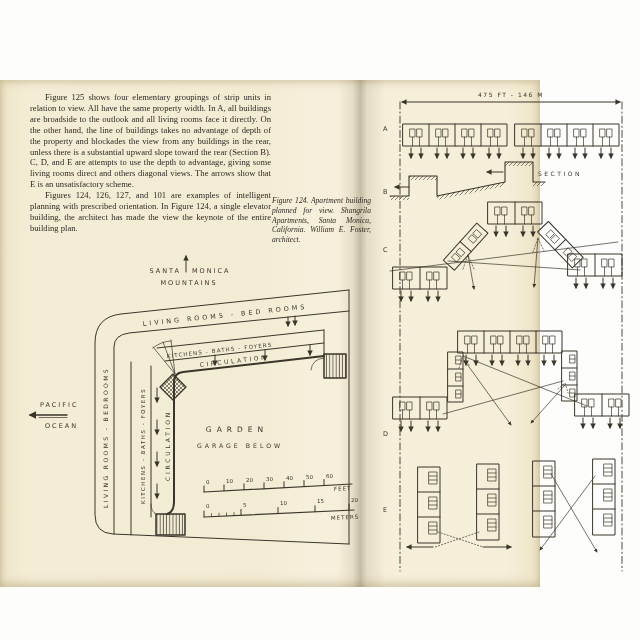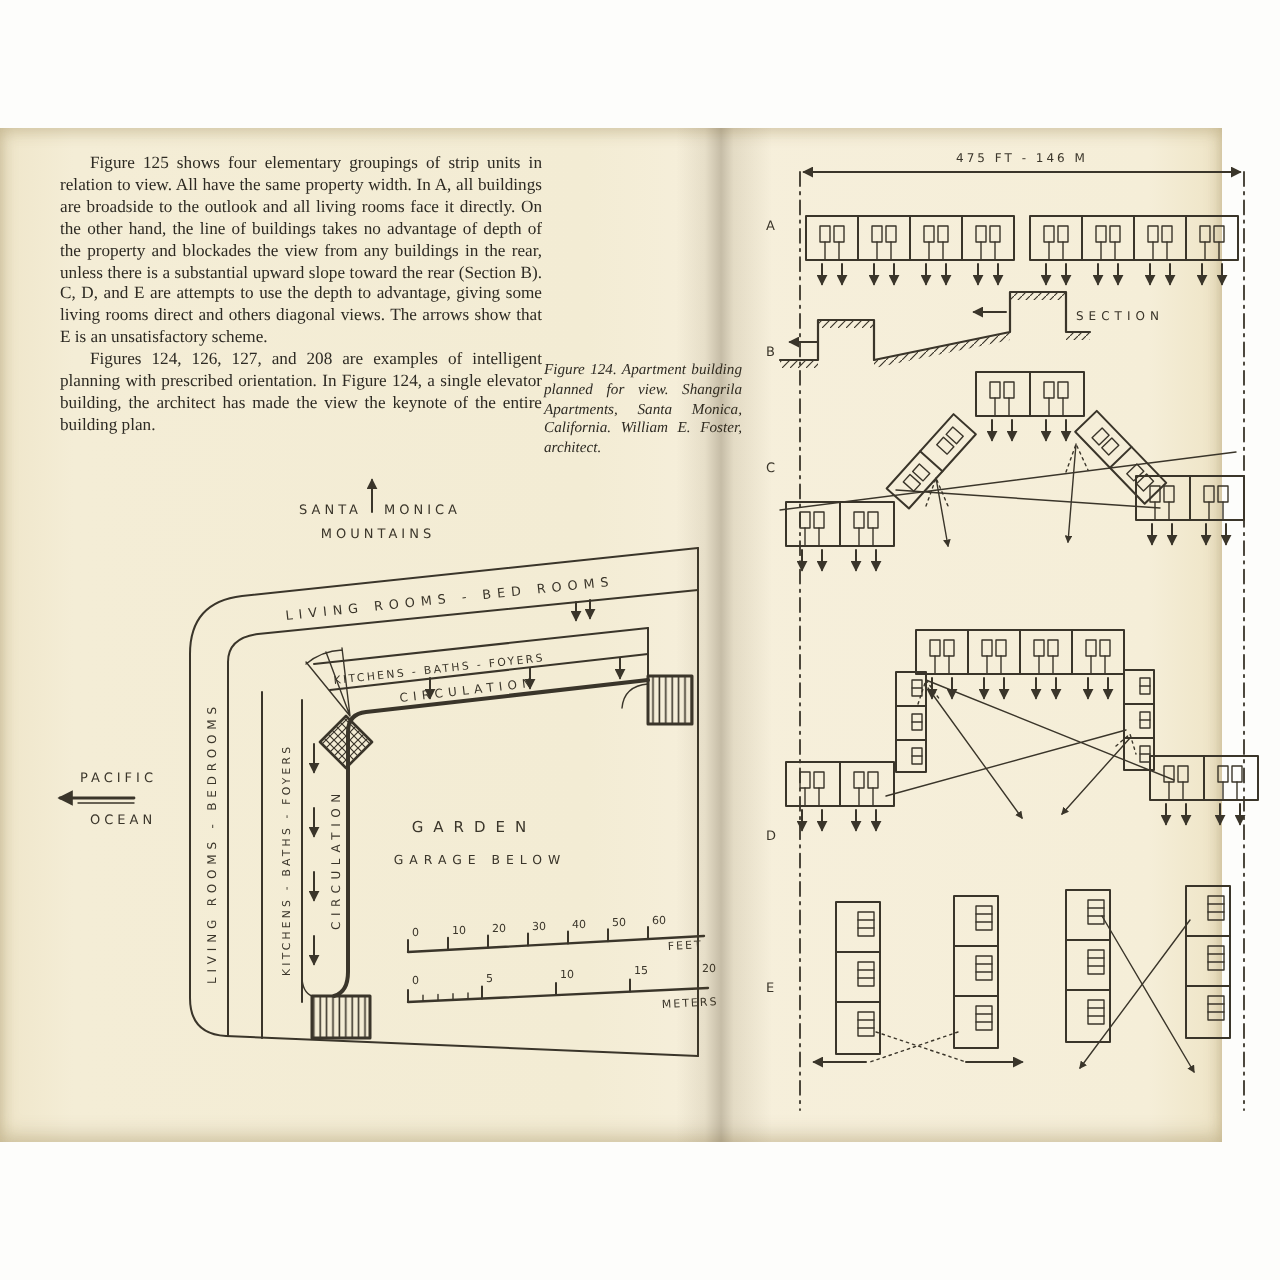--- a/index.html
+++ b/index.html
@@ -2,21 +2,21 @@
 <html><head>
 <meta charset="utf-8">
 <style>
   html,body{margin:0;padding:0;}
   body{
     width:640px;height:640px;position:relative;overflow:hidden;
     background:#fdfdfb;
     font-family:"Liberation Serif", serif;
   }
   .spread{
-    position:absolute;left:0;top:64px;width:611px;height:507px;
+    position:absolute;left:0;top:80px;width:540px;height:507px;
     background:linear-gradient(90deg,#efe6ca 0,#f4edd6 6%,#f3ecd4 48%,#f6efdb 58%,#f5eed8 94%,#eee4c6 100%);
     box-shadow:inset 0 3px 7px rgba(150,130,80,.28), inset 0 -4px 9px rgba(150,130,80,.32);
   }
   .gutter{
     position:absolute;left:338px;top:0;width:48px;height:100%;
     background:linear-gradient(90deg, rgba(92,74,36,0) 0%, rgba(92,74,36,.10) 30%, rgba(60,45,18,.26) 47%, rgba(92,74,36,.12) 60%, rgba(92,74,36,0) 100%);
   }
   .bodytext{
     position:absolute;left:30px;top:12px;width:241px;
     font-size:8.6px;line-height:10.9px;color:#2d2a23;text-align:justify;
@@ -36,21 +36,21 @@
   .dashdot{stroke-dasharray:7 3 1.2 3;stroke-width:.9;}
   .dot{stroke-dasharray:1.2 2;stroke-width:.7;}
 </style>
 </head>
 <body>
 
 <div class="spread">
 
   <div class="bodytext">
     <p>Figure 125 shows four elementary groupings of strip units in relation to view. All have the same property width. In A, all buildings are broadside to the outlook and all living rooms face it directly. On the other hand, the line of buildings takes no advantage of depth of the property and blockades the view from any buildings in the rear, unless there is a substantial upward slope toward the rear (Section B). C, D, and E are attempts to use the depth to advantage, giving some living rooms direct and others diagonal views. The arrows show that E is an unsatisfactory scheme.</p>
-    <p>Figures 124, 126, 127, and 208 are examples of intelligent planning with prescribed orientation. In Figure 124, a single elevator building, the architect has made the view the keynote of the entire building plan.</p>
+    <p>Figures 124, 126, 127, and 101 are examples of intelligent planning with prescribed orientation. In Figure 124, a single elevator building, the architect has made the view the keynote of the entire building plan.</p>
   </div>
 
   <div class="caption">Figure 124. Apartment building planned for view. Shangrila Apartments, Santa Monica, California. William E. Foster, architect.</div>
 
   <svg id="plan" width="355" height="332" viewBox="0 0 355 332">
     <defs>
       <marker id="m1" viewBox="0 0 6 6" refX="5" refY="3" markerWidth="5.5" markerHeight="5.5" orient="auto-start-reverse">
         <path d="M0,0 L6,3 L0,6 Z" fill="#3a352a"></path>
       </marker>
       <pattern id="hv" width="3.2" height="6" patternUnits="userSpaceOnUse">

